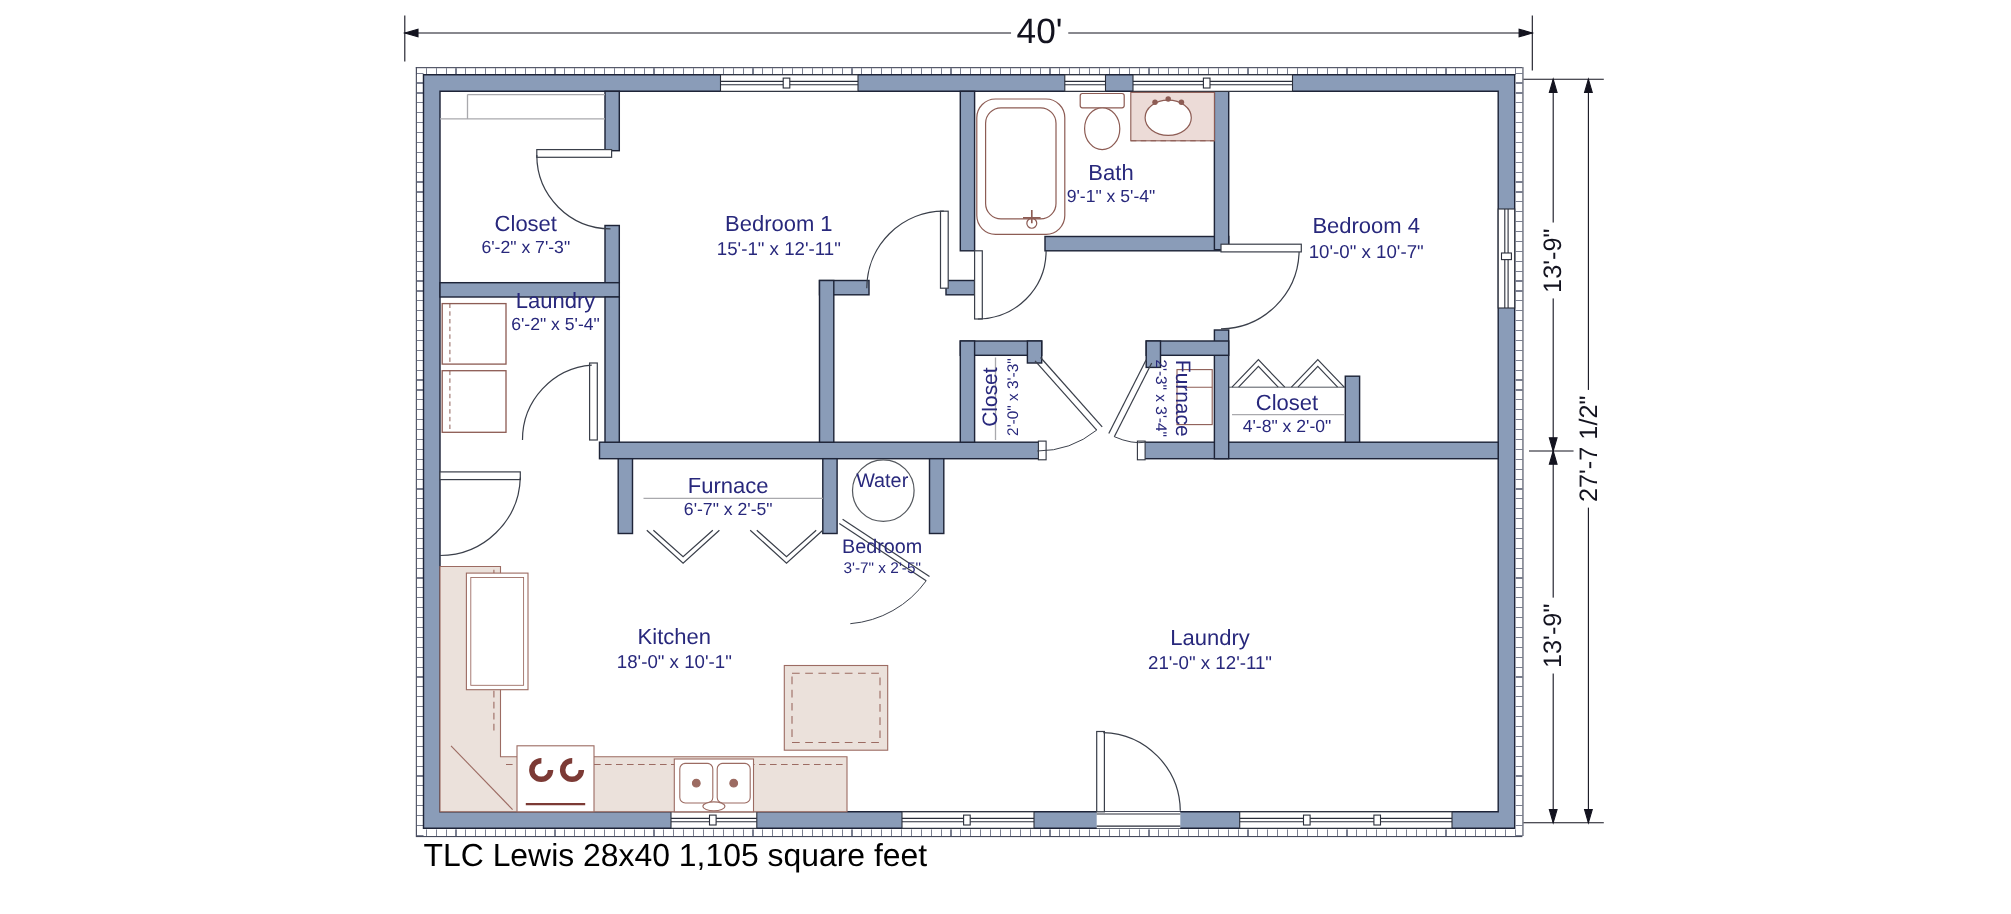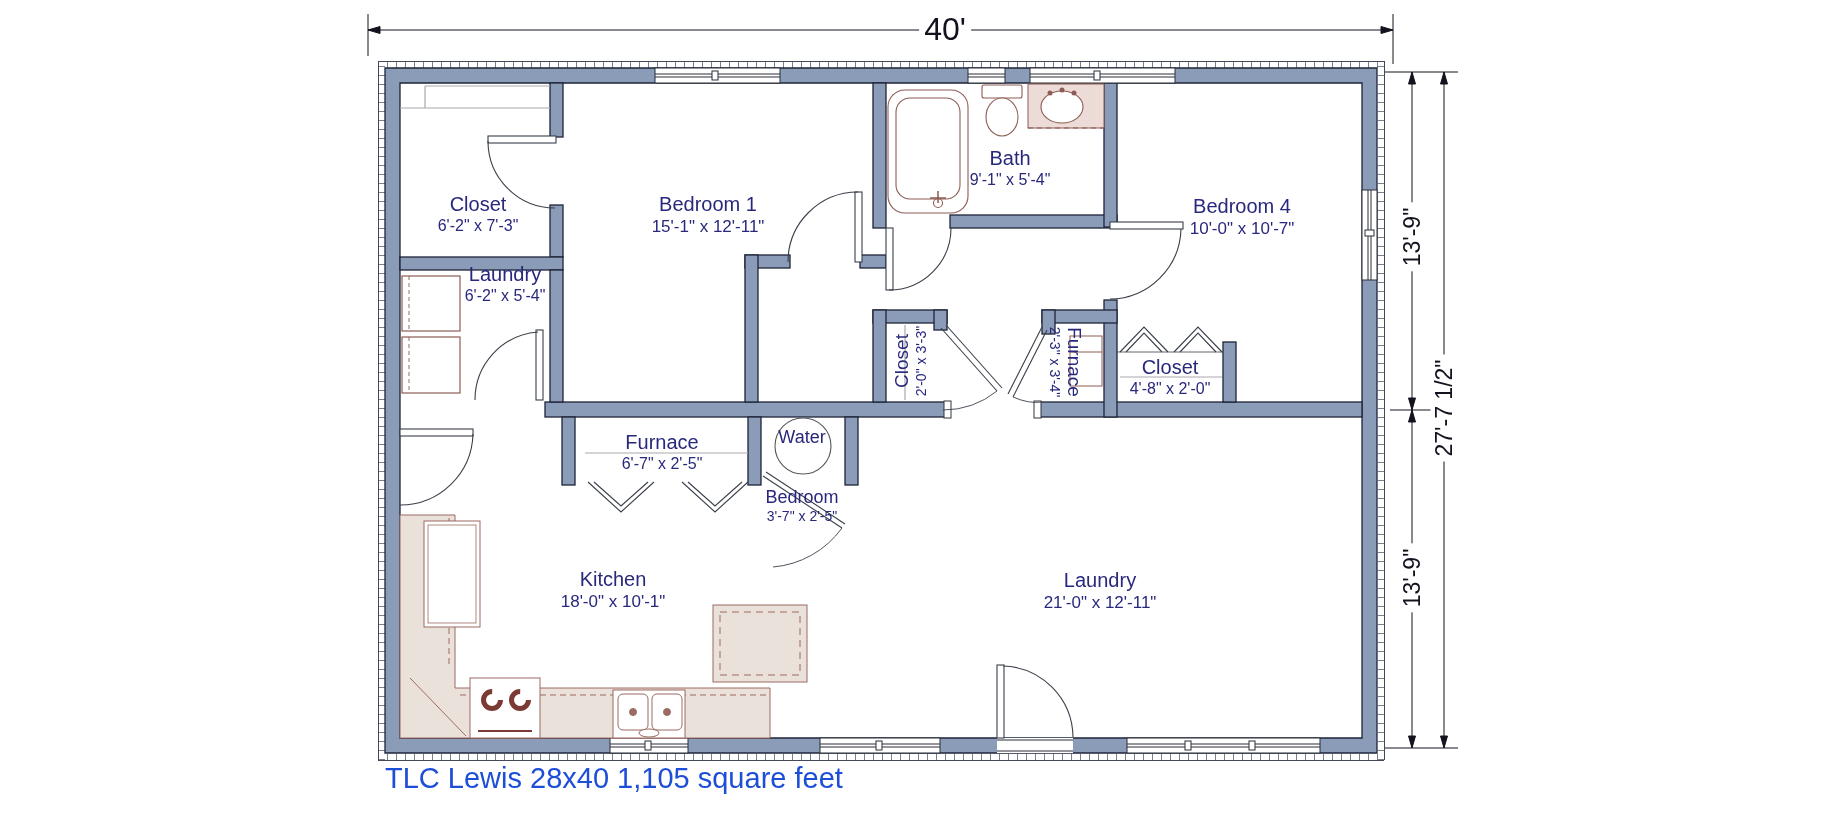--- a/index.html
+++ b/index.html
@@ -28,21 +28,21 @@
   .room-label.vert{transform:translate(-50%,-50%) rotate(-90deg);}
   .room-label.vert-cw{transform:translate(-50%,-50%) rotate(90deg);}
   .room-label.vert .rname,.room-label.vert-cw .rname{font-size:19px;}
   .room-label.vert .rdims,.room-label.vert-cw .rdims{font-size:14px;}
   
   .dim-label{position:absolute;transform:translate(-50%,-50%);font-size:23px;color:#13131f;
     background:#fff;padding:0 5px;white-space:nowrap;}
   .dim-label.rot{transform:translate(-50%,-50%) rotate(-90deg);}
   #dim-top-label{font-size:32px;}
   
-  .plan-title{position:absolute;left:385px;top:762px;font-size:29px;color:#1d4ed8;white-space:nowrap;}
+  .plan-title{position:absolute;left:385px;top:762px;font-size:29px;color:#000000;white-space:nowrap;}
 </style>
 </head>
 <body>
 
 <div class="canvas">
 
   <div class="hatch" id="hatch-top"></div>
   <div class="hatch" id="hatch-bottom"></div>
   <div class="hatch" id="hatch-left"></div>
   <div class="hatch" id="hatch-right"></div>

